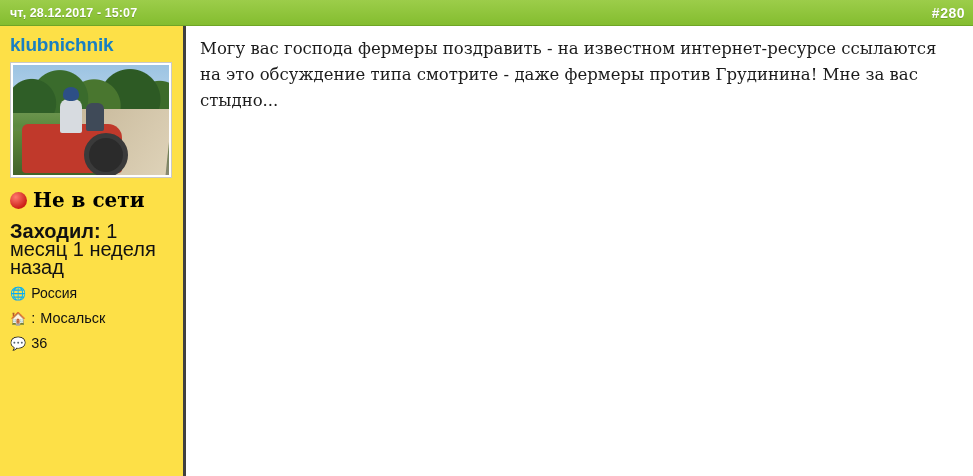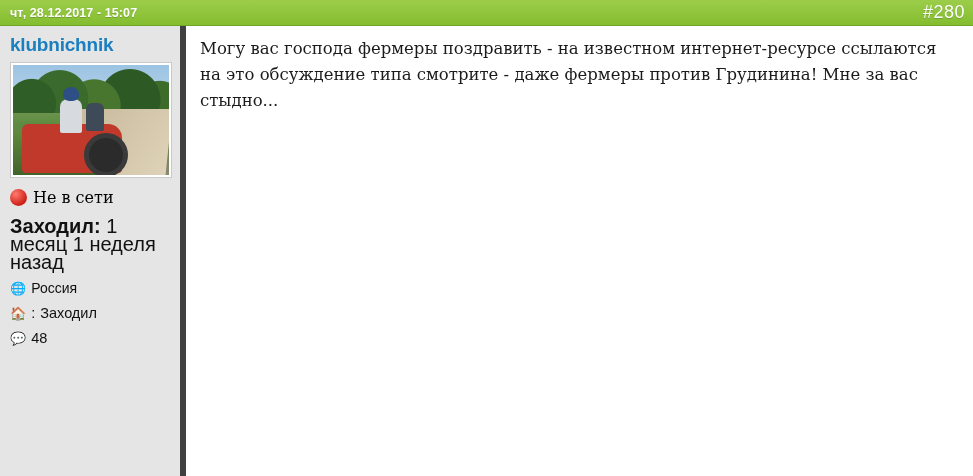--- a/index.html
+++ b/index.html
@@ -29,38 +29,38 @@
     padding: 0 8px 0 10px;
     color: #ffffff;
   }
   .post-date {
     font-size: 12.5px;
     font-weight: bold;
     letter-spacing: 0.1px;
     text-shadow: 0 1px 0 rgba(0,0,0,0.18);
   }
   .post-number {
-    font-size: 18px;
-    font-weight: normal;
+    font-size: 14px;
+    font-weight: bold;
     letter-spacing: 0.5px;
     text-shadow: 0 1px 0 rgba(0,0,0,0.18);
   }
 
   
   .post-body {
     display: flex;
     height: 450px;
   }
 
   .post-sidebar {
     width: 186px;
     flex: 0 0 186px;
-    border-right: 6px solid #404040;
+    border-right: 3px solid #404040;
     padding: 8px 12px 8px 10px;
-    background: #e5e5e5;
+    background: #fde047;
   }
 
   .username {
     color: #1a7fc1;
     font-size: 19px;
     font-weight: bold;
     line-height: 22px;
     margin: 0 0 6px 0;
     letter-spacing: -0.2px;
   }
@@ -148,23 +148,24 @@
   }
   .status-dot {
     width: 17px;
     height: 17px;
     border-radius: 50%;
     background: radial-gradient(circle at 34% 30%, #ff7a6e, #cc1f17 70%);
     display: inline-block;
     flex: 0 0 17px;
   }
   .status-text {
-    font-size: 16px;
+    font-size: 20px;
     color: #000;
     font-family: "DejaVu Serif", "Liberation Serif", serif;
+    font-weight: bold;
   }
 
   .meta-block {
     font-size: 20px;
     color: #111;
     line-height: 18px;
     margin-bottom: 8px;
   }
   .meta-block b { font-weight: bold; }
 
@@ -240,27 +241,27 @@
       </div>
 
       <div class="meta-row">
         <span class="glyph">🌐</span>
         <span class="meta-serif">Россия</span>
       </div>
 
       <div class="meta-row">
         <span class="glyph">🏠</span>
         <span>:</span>
-        <span>Заходил</span>
+        <span>Мосальск</span>
       </div>
 
 
       <div class="meta-row">
         <span class="glyph">💬</span>
-        <span>48</span>
+        <span>36</span>
       </div>
 
     </div>
 
     <div class="post-content">
       <div class="message-text">Могу вас господа фермеры поздравить - на известном интернет-ресурсе ссылаются на это обсуждение типа смотрите - даже фермеры против Грудинина! Мне за вас стыдно...</div>
     </div>
 
   </div>
 </div>

